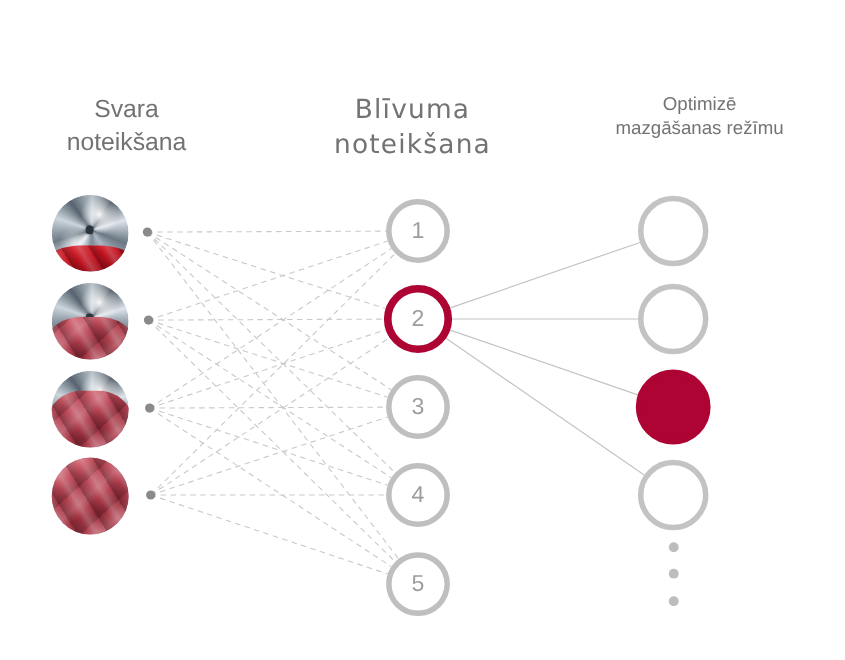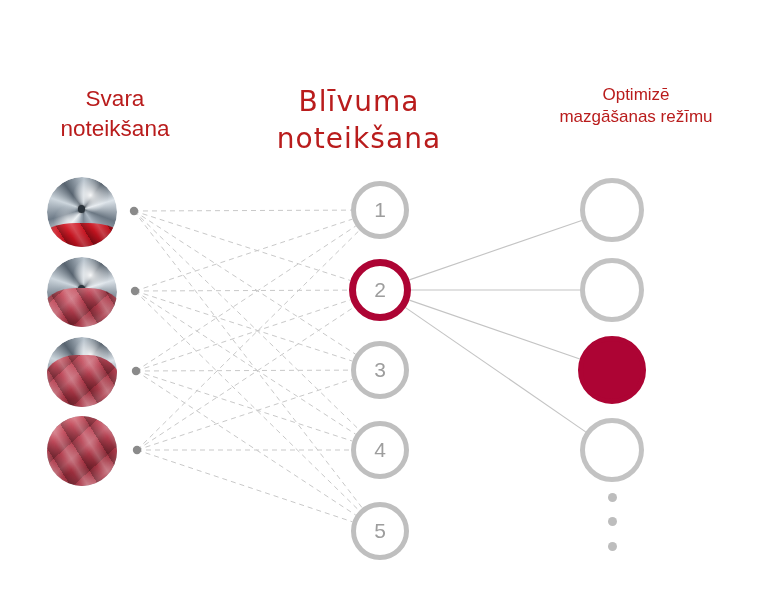--- a/index.html
+++ b/index.html
@@ -17,37 +17,37 @@
     position: relative;
     width: 768px;
     height: 600px;
     background: #ffffff;
   }
 
   
   .col-title {
     position: absolute;
     text-align: center;
-    color: #b91c1c;
+    color: #737373;
     line-height: 1.32;
     white-space: pre-line;
     font-weight: 400;
   }
   #title-left {
     left: 0px;
     top: 84px;
     width: 230px;
     font-size: 22.5px;
     font-family: "Liberation Sans", sans-serif;
   }
   #title-mid {
-    left: 244px;
+    left: 260px;
     top: 84px;
     width: 230px;
-    font-size: 28px;
+    font-size: 24px;
     letter-spacing: 1.1px;
     font-family: "DejaVu Sans", sans-serif;
   }
   #title-right {
     left: 505px;
     top: 84px;
     width: 262px;
     font-size: 17px;
     font-family: "Liberation Sans", sans-serif;
   }

